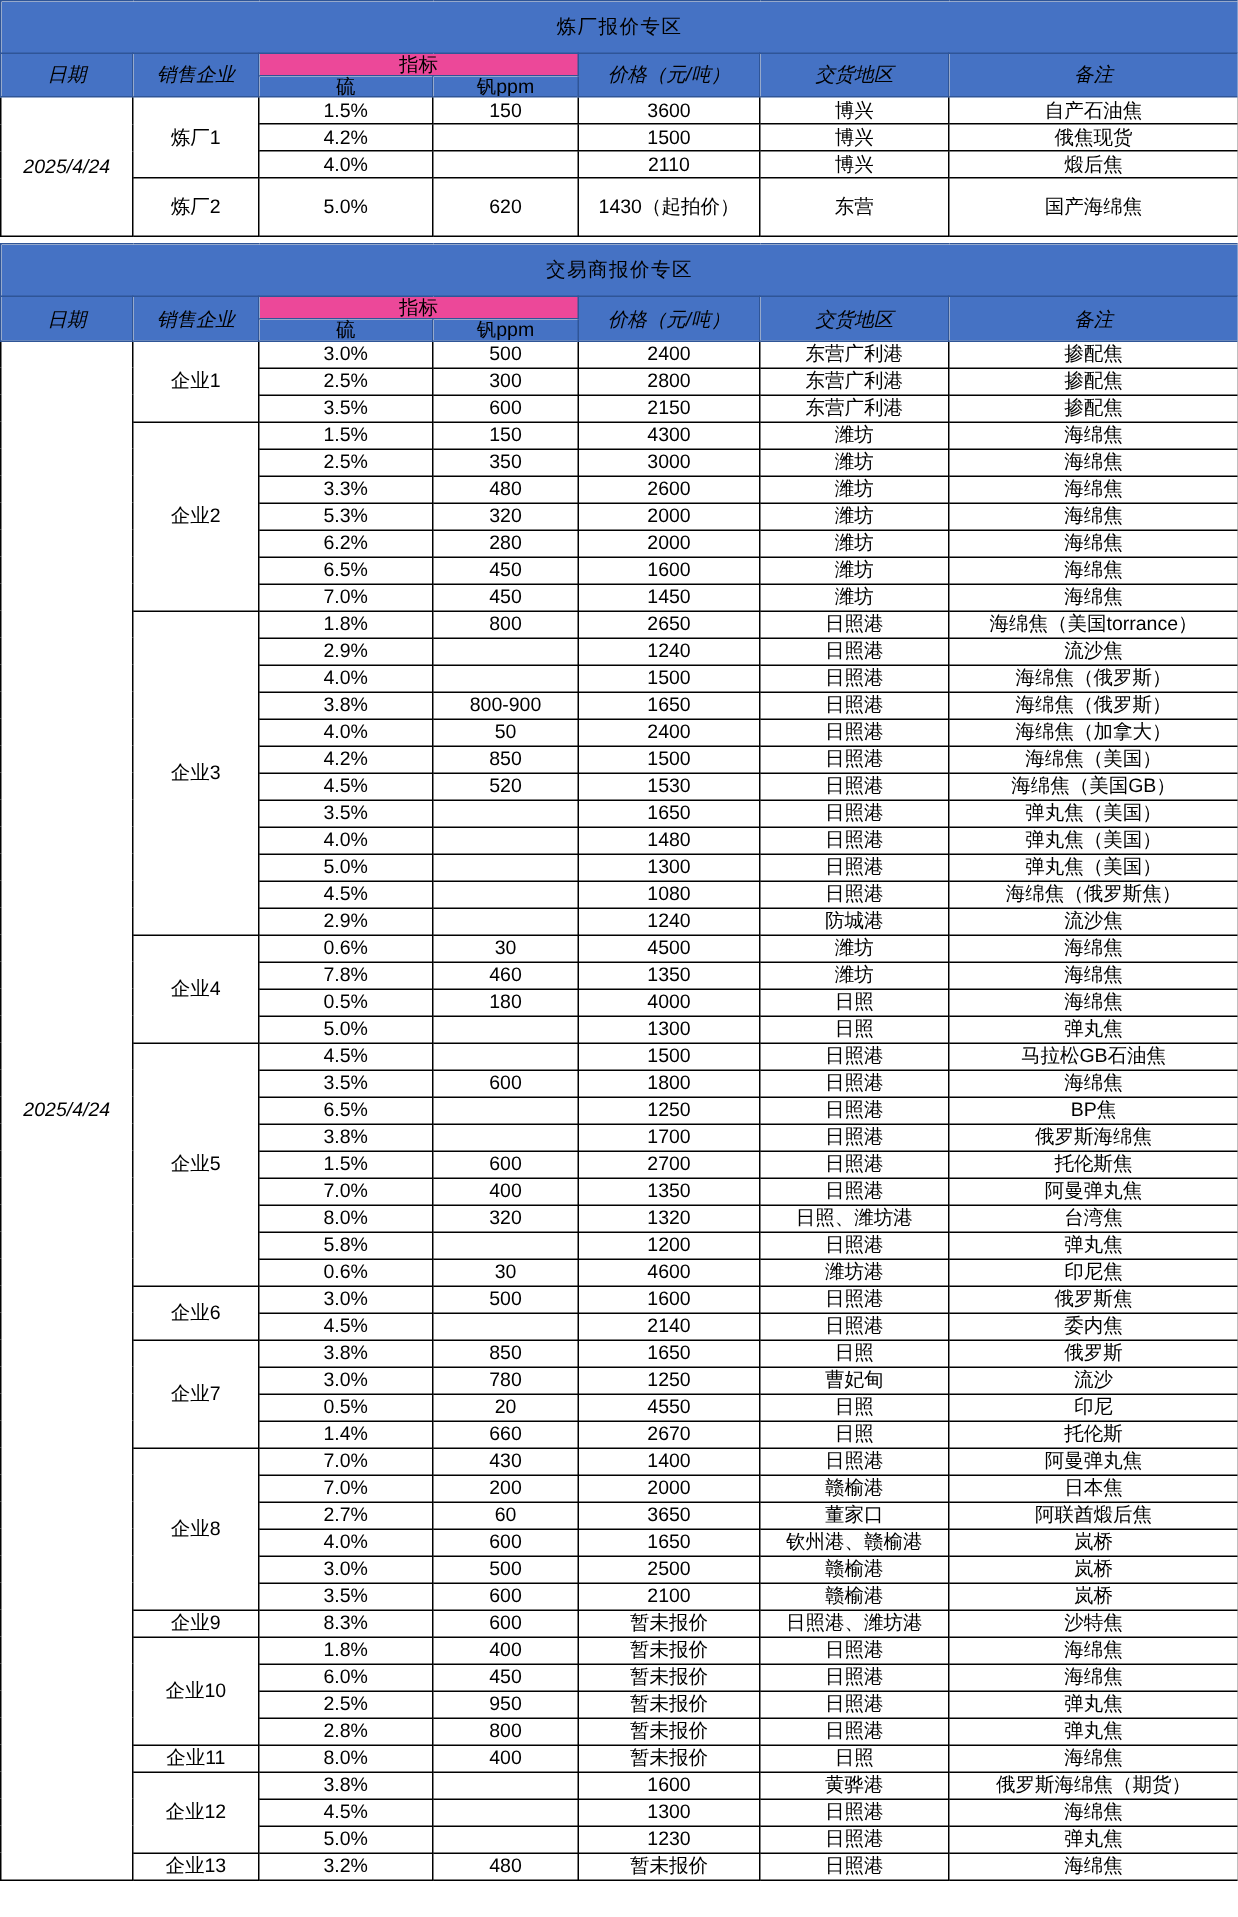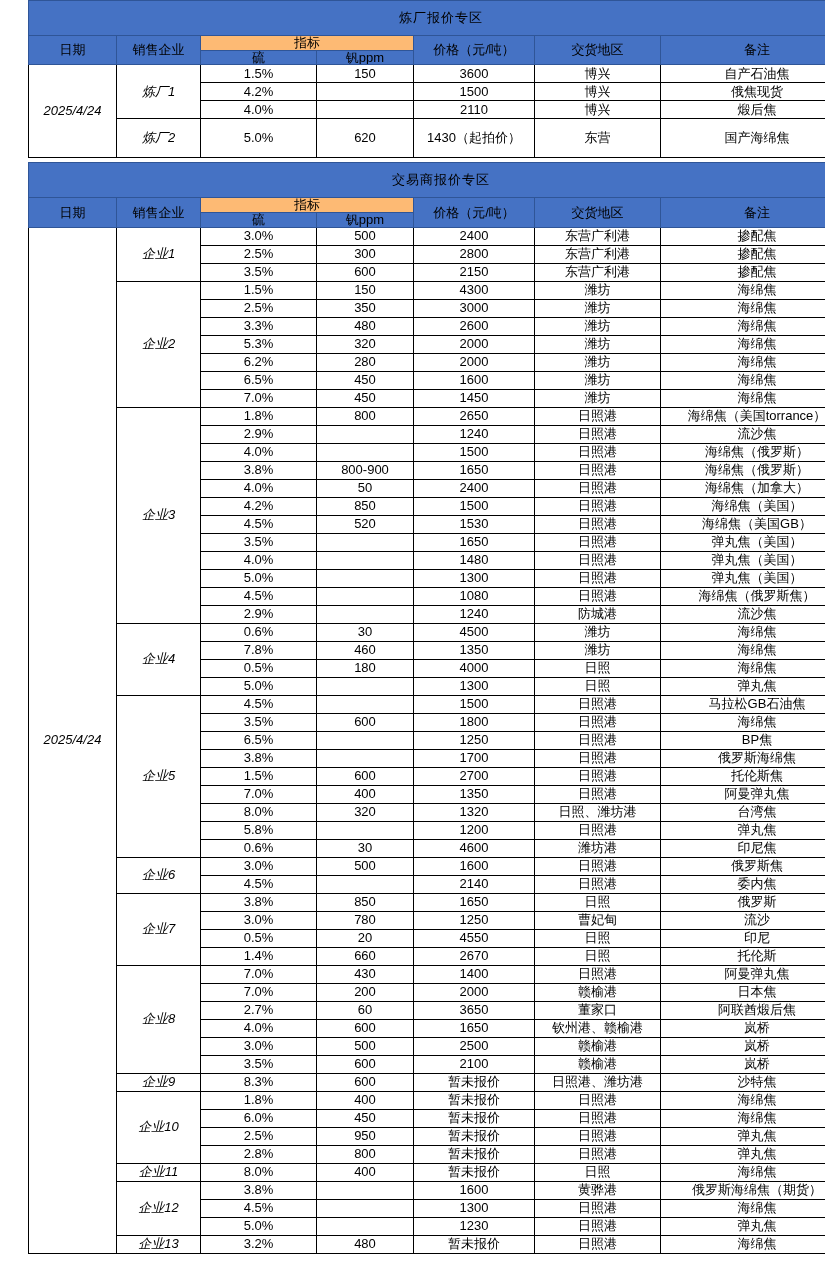--- a/index.html
+++ b/index.html
@@ -9,21 +9,20 @@
   }
   body {
     width: 825px;
     height: 1278px;
     overflow: hidden;
     font-family: "Liberation Sans", "DejaVu Sans", sans-serif;
   }
   .sheet {
     width: 770px;
     position: relative;
-    padding-left: 28px;
   }
   table.grid {
     border-collapse: collapse;
     table-layout: fixed;
     width: 825px;
   }
   table.grid td, table.grid th {
     border: 1px solid #000000;
     padding: 0;
     margin: 0;
@@ -46,51 +45,51 @@
     letter-spacing: 1px;
     border: 1px solid #2f5597 !important;
   }
   
   .hdr {
     background: #4572C4;
     color: #ffffff;
     font-size: 14px;
     font-weight: bold;
     border: 1px solid #2f5597 !important;
+    font-style: italic;
   }
   .hdr-sub {
     background: #4572C4;
     color: #ffffff;
     font-size: 12.5px;
     font-weight: bold;
     border: 1px solid #2f5597 !important;
   }
   .hdr-group {
-    background: #fdba74;
+    background: #ec4899;
     color: #ffffff;
     font-size: 13px;
     font-weight: bold;
     border: 1px solid #2f5597 !important;
   }
   .spacer-row td {
     border: none !important;
     background: #ffffff;
     height: 4px;
   }
   .data-cell {
     font-size: 12.5px;
     height: 17px;
   }
   .date-cell {
     font-size: 12.5px;
     font-style: italic;
   }
   .firm-cell {
     font-size: 12.5px;
-    font-style: italic;
   }
   .note-cell {
     font-size: 12.5px;
   }
   .tall {
     height: 38px;
   }
   
   col.c-date   { width: 88px; }
   col.c-firm   { width: 84px; }

